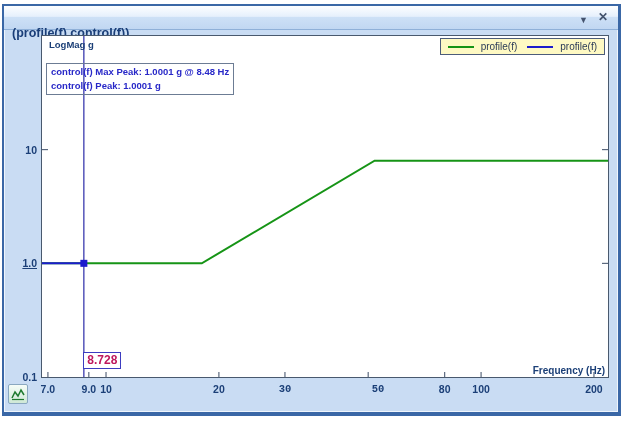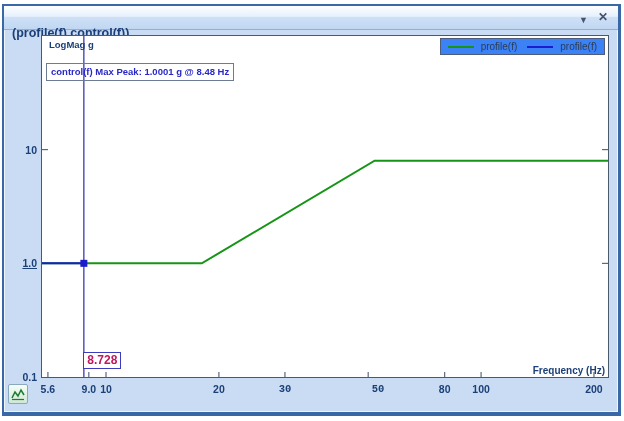--- a/index.html
+++ b/index.html
@@ -25,21 +25,21 @@
     position:absolute;left:37px;top:29px;width:566px;height:341px;
     background:#ffffff;border:1px solid #49596e;
   }
   .plot svg{position:absolute;left:0;top:0;}
   .ylab{position:absolute;left:0;width:33px;text-align:right;font-size:10.5px;font-weight:bold;color:#1b3f77;height:14px;line-height:14px;}
   .xlab{position:absolute;top:377px;transform:translateX(-50%);font-size:10.5px;font-weight:bold;color:#1b3f77;white-space:nowrap;}
   .logmag{position:absolute;left:7px;top:3px;font-size:9.5px;font-weight:bold;color:#1b3f77;z-index:5;}
   .freq{position:absolute;right:3px;bottom:1px;font-size:10px;font-weight:bold;color:#1b3f77;z-index:5;}
   .legend{
     position:absolute;top:2px;right:3px;height:13px;display:flex;align-items:center;gap:10px;
-    background:#3b82f6;border:1px solid #4c5c7a;padding:1px 7px;z-index:6;
+    background:#fef9c3;border:1px solid #4c5c7a;padding:1px 7px;z-index:6;
   }
   .legend .item{display:flex;align-items:center;}
   .legend .swatch{width:26px;height:0;border-top:2px solid #000;margin-right:7px;}
   .legend .lbl{font-size:10px;color:#2c3c58;}
   .annot{
     position:absolute;left:4px;top:27px;border:1px solid #6c7c94;padding:1px 4px;
     font-size:9.5px;font-weight:bold;color:#2828c8;line-height:14px;background:transparent;z-index:4;white-space:nowrap;
   }
   .readout{
     position:absolute;top:316px;height:15px;border:1px solid #3c3cc0;background:#ffffff;
@@ -92,27 +92,28 @@
             <span class="lbl">profile(f)</span>
           </span>
           <span class="item">
             <span class="swatch" style="border-top-color: rgb(28, 28, 205);"></span>
             <span class="lbl">profile(f)</span>
           </span>
         </div>
 
       <div class="annot">
         <div>control(f) Max Peak: 1.0001 g @ 8.48 Hz</div>
+        <div>control(f) Peak: 1.0001 g</div>
       </div>
 
       <div class="readout" id="cursor-readout" style="left: 41.3591px;">8.728</div>
     </div>
 
     <div id="axis-labels">
-        <span class="xlab" style="left: 43.9236px;">5.6</span>
+        <span class="xlab" style="left: 43.9236px;">7.0</span>
         <span class="xlab" style="left: 84.8576px;">9.0</span>
         <span class="xlab" style="left: 102.019px;">10</span>
         <span class="xlab" style="left: 214.919px;">20</span>
         <span class="xlab" style="left: 280.961px; font-family: Liberation Mono, monospace;">30</span>
         <span class="xlab" style="left: 374px; font-family: Liberation Mono, monospace;">50</span>
         <span class="xlab" style="left: 440.718px;">80</span>
         <span class="xlab" style="left: 477.064px;">100</span>
         <span class="xlab" style="left: 589.963px;">200</span>
         <div class="ylab" style="top: 136.667px;">10</div>
         <div class="ylab" style="top: 250.333px; text-decoration: underline;">1.0</div>

